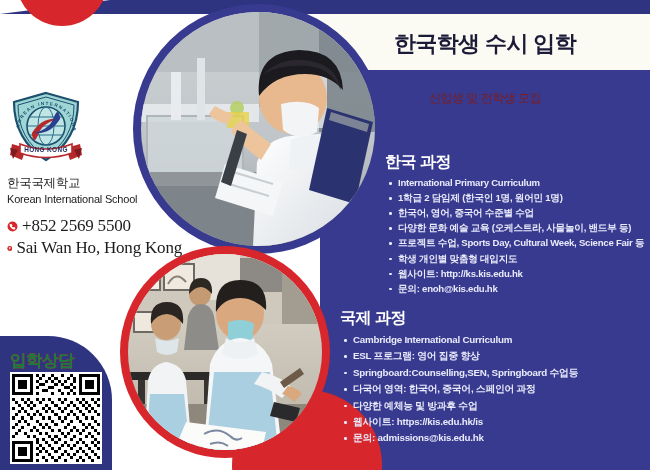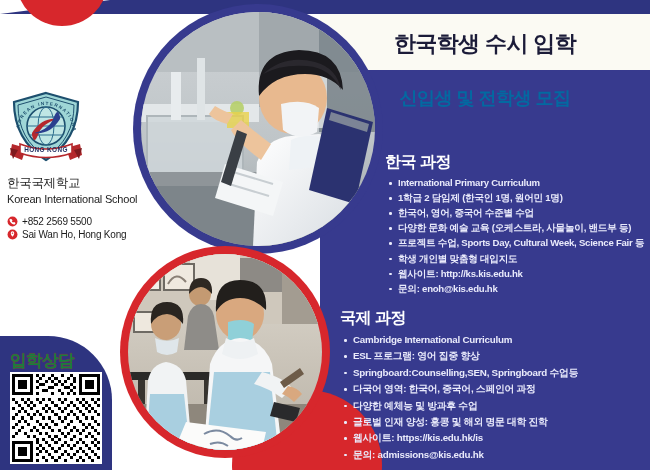--- a/index.html
+++ b/index.html
@@ -64,40 +64,40 @@
   
   .left-col { position:absolute; left:0; top:0; width:180px; height:470px; z-index:8; }
 
   .logo-wrap { position:absolute; left:8px; top:90px; width:76px; height:82px; }
   .school-name { position:absolute; left:7px; top:176px; width:170px; }
   .school-name .kr { font-size:12.5px; font-weight:normal; color:#1c1c1c; letter-spacing:-0.3px; line-height:1.25; }
   .school-name .en { font-size:11px; color:#1c1c1c; letter-spacing:-0.2px; line-height:1.3; }
 
   .contacts { position:absolute; left:7px; top:216px; width:175px; }
   .contact-row { display:flex; align-items:center; gap:4px; margin-bottom:2px; }
-  .contact-row .txt { font-size:10px; color:#1c1c1c; letter-spacing:-0.2px; white-space:nowrap; }
+  .contact-row .txt { font-size:17px; color:#1c1c1c; letter-spacing:-0.2px; white-space:nowrap;font-family:Liberation Serif, serif; }
 
   .qr-label {
     position:absolute; left:10px; top:350px; z-index:9;
     font-size:16.5px; font-weight:bold; color:#15803d; letter-spacing:-0.5px;
     text-shadow:0 0 1px #e01b20;
   }
   .qr-box { position:absolute; left:10px; top:372px; width:92px; height:92px; background:#ffffff; z-index:9; padding:2px; }
   .qr-box svg { display:block; width:100%; height:100%; }
 
   
   .hdr-title {
     position:absolute; right:0; top:14px; width:330px; height:60px; z-index:5;
     display:flex; align-items:center; justify-content:center;
     font-size:22px; font-weight:bold; color:#1b1b38; letter-spacing:-0.6px;
   }
   .hdr-sub {
     position:absolute; right:0; top:78px; width:330px; height:40px; z-index:5;
     display:flex; align-items:center; justify-content:center;
-    font-size:18px; font-weight:bold; color:#0369a1; letter-spacing:-0.5px;
+    font-size:12px; font-weight:normal; color:#7f1d1d; letter-spacing:-0.5px;
   }
 
   .section { position:absolute; z-index:5; color:#eceefb; }
   .section.kr-course { left:385px; top:152px; width:265px; }
   .section.intl-course { left:340px; top:308px; width:310px; }
 
   .sec-title { font-size:16px; font-weight:bold; color:#ffffff; letter-spacing:-0.5px; margin-bottom:3px; }
   .section.intl-course .sec-title { margin-bottom:4px; }
 
   ul.blist { list-style:none; margin:0; padding:0; }
@@ -548,19 +548,18 @@
   </div>
 
   <div class="section intl-course">
     <div class="sec-title">국제 과정</div>
     <ul class="blist">
       <li>Cambridge International Curriculum</li>
       <li>ESL 프로그램: 영어 집중 향상</li>
       <li>Springboard:Counselling,SEN, Springboard 수업등</li>
       <li>다국어 영역: 한국어, 중국어, 스페인어 과정</li>
       <li>다양한 예체능 및 방과후 수업</li>
-      <li>글로벌 인재 양성: 홍콩 및 해외 명문 대학 진학</li>
       <li>웹사이트: https://kis.edu.hk/is</li>
       <li>문의: admissions@kis.edu.hk</li>
     </ul>
   </div>
 
 </div>
 
 </body></html>

